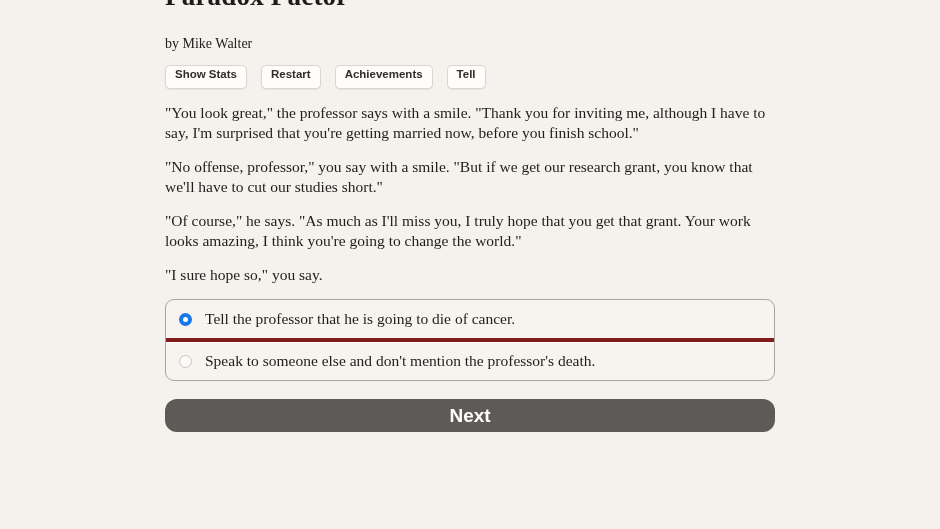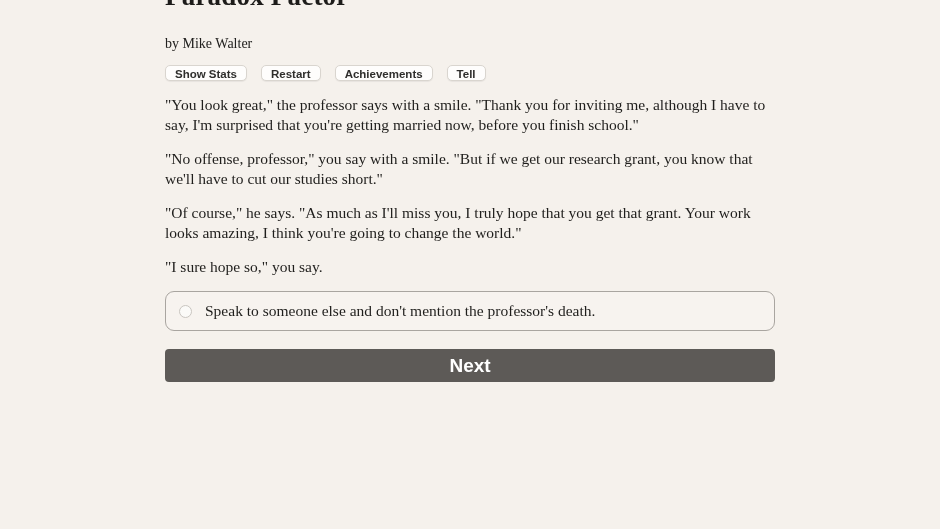--- a/index.html
+++ b/index.html
@@ -43,21 +43,21 @@
     display: flex;
     gap: 14px;
     align-items: center;
   }
   .tb-btn {
     display: inline-block;
     background: #fefdfc;
     border: 1px solid #d9d5cf;
     border-radius: 5px;
     box-shadow: 0 1px 1px rgba(0,0,0,0.06);
-    padding: 2px 9px 0 9px;
+    padding: 2px 9px 8px 9px;
     font-family: "Liberation Sans", sans-serif;
     font-size: 11.5px;
     font-weight: 700;
     color: #2f2e2c;
     cursor: pointer;
     white-space: nowrap;
   }
   .story { margin-top: 2px; }
   .story p {
     margin: 12px 0 0 0;
@@ -109,21 +109,21 @@
     font-size: 15.5px;
     color: #1f1e1c;
     line-height: 20px;
   }
   .next-btn {
     margin-top: 18px;
     width: 610px;
     height: 33px;
     background: #5d5a57;
     border: none;
-    border-radius: 4px;
+    border-radius: 12px;
     color: #ffffff;
     font-family: "Liberation Sans", sans-serif;
     font-size: 19px;
     font-weight: 700;
     display: flex;
     align-items: center;
     justify-content: center;
     cursor: pointer;
   }
 </style>
@@ -146,20 +146,24 @@
 
     <div class="story">
       <p>"You look great," the professor says with a smile. "Thank you for inviting me, although I have to say, I'm surprised that you're getting married now, before you finish school."</p>
       <p>"No offense, professor," you say with a smile. "But if we get our research grant, you know that we'll have to cut our studies short."</p>
       <p>"Of course," he says. "As much as I'll miss you, I truly hope that you get that grant. Your work looks amazing, I think you're going to change the world."</p>
       <p>"I sure hope so," you say.</p>
     </div>
 
     <div class="choice-box">
       <div class="choice-row">
+        <span class="radio selected"></span>
+        <span class="choice-label">Tell the professor that he is going to die of cancer.</span>
+      </div>
+      <div class="choice-row">
         <span class="radio unselected"></span>
         <span class="choice-label">Speak to someone else and don't mention the professor's death.</span>
       </div>
     </div>
 
     <button class="next-btn">Next</button>
 
   </div>
 </div>
 

